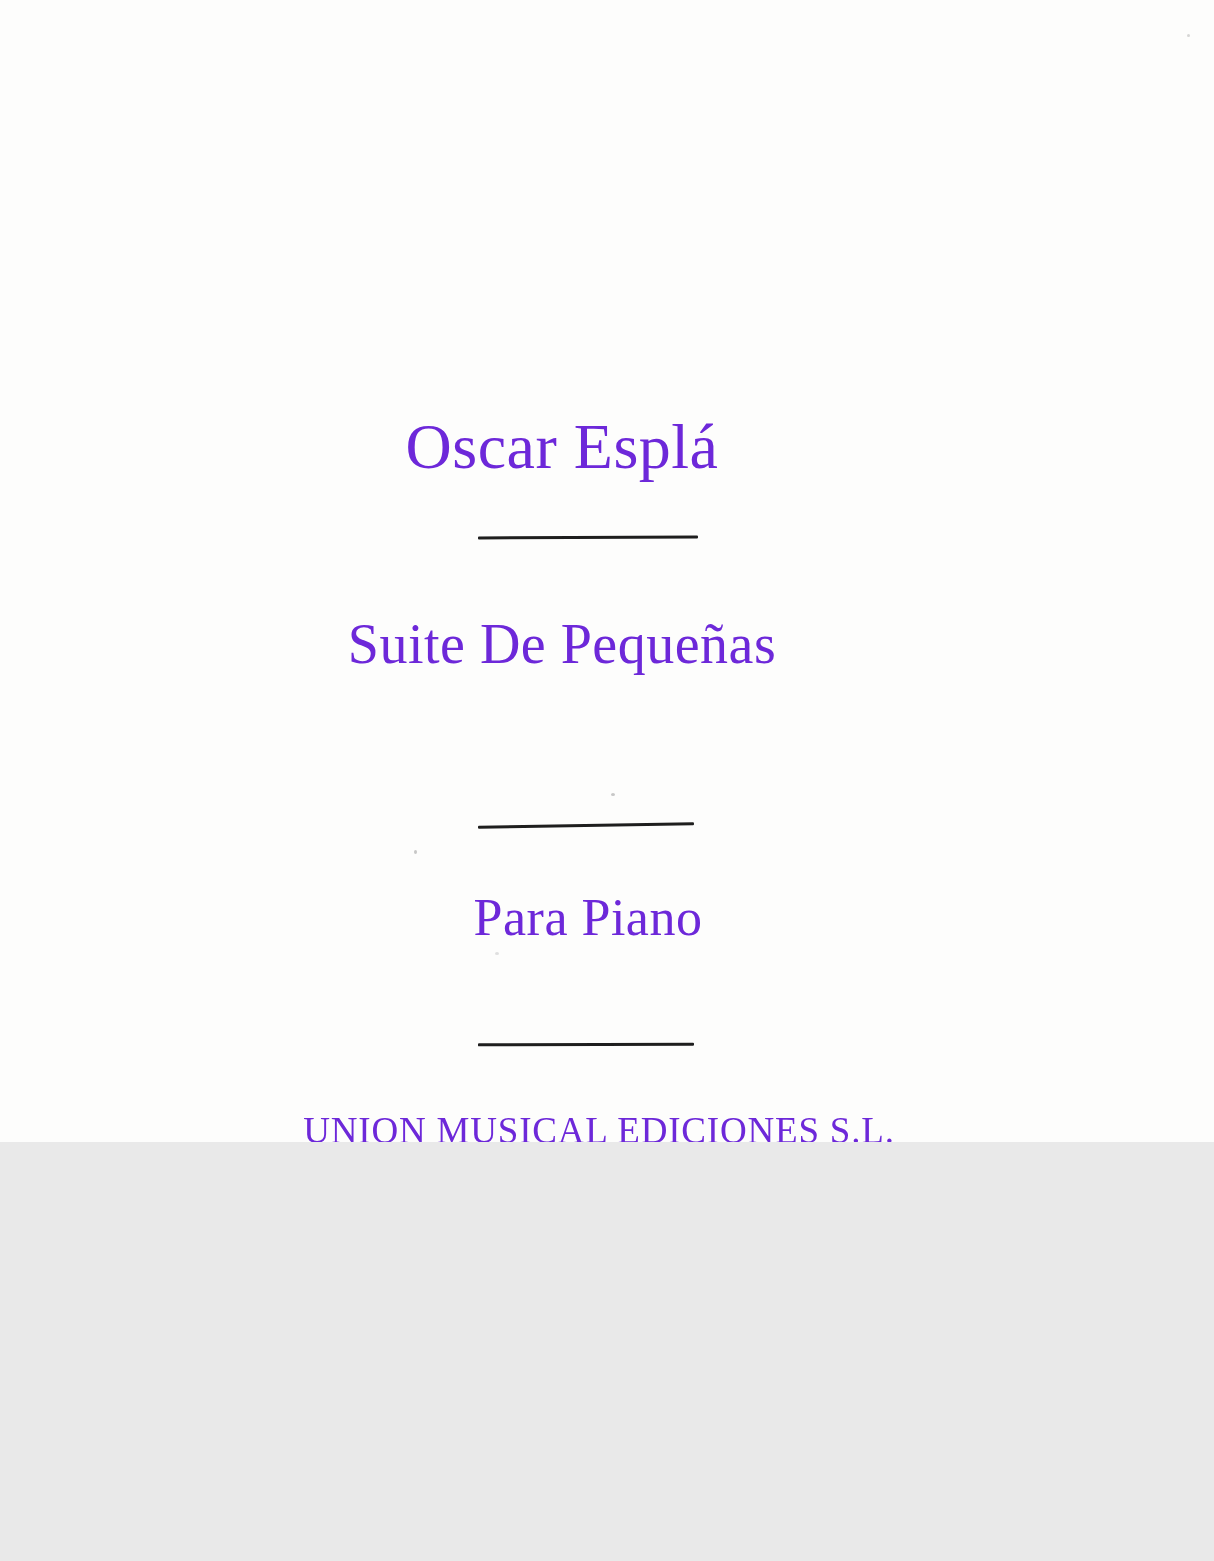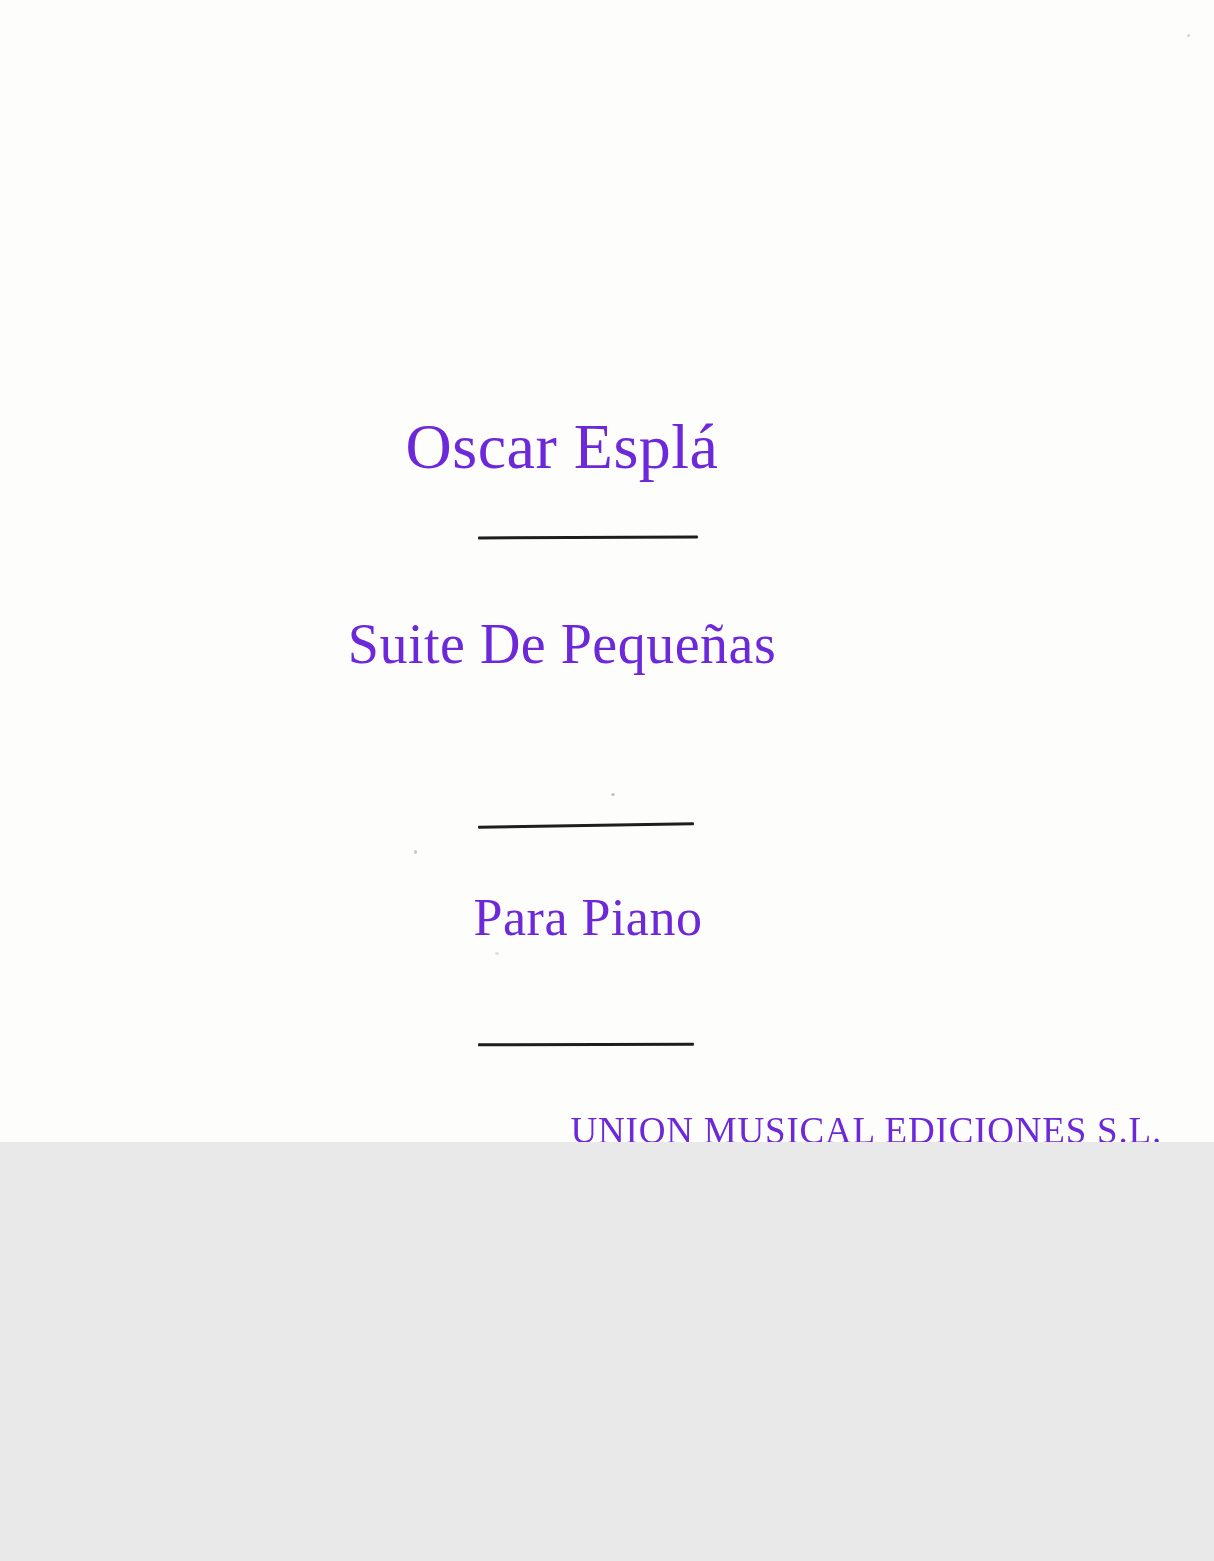--- a/index.html
+++ b/index.html
@@ -43,23 +43,23 @@
     width: 1126px;
     text-align: center;
     font-size: 52px;
     line-height: 54px;
     letter-spacing: 0.5px;
     white-space: nowrap;
     margin-left: 25px;
   }
   .publisher {
     top: 1111px;
-    left: 0;
+    left: 8px;
     width: 1142px;
-    text-align: right;
+    text-align: center;
     font-size: 37px;
     line-height: 40px;
     letter-spacing: 0.8px;
     white-space: nowrap;
     padding-left: 20px;
   }
 
   .rule {
     height: 3px;
     background: #1e1e1e;

